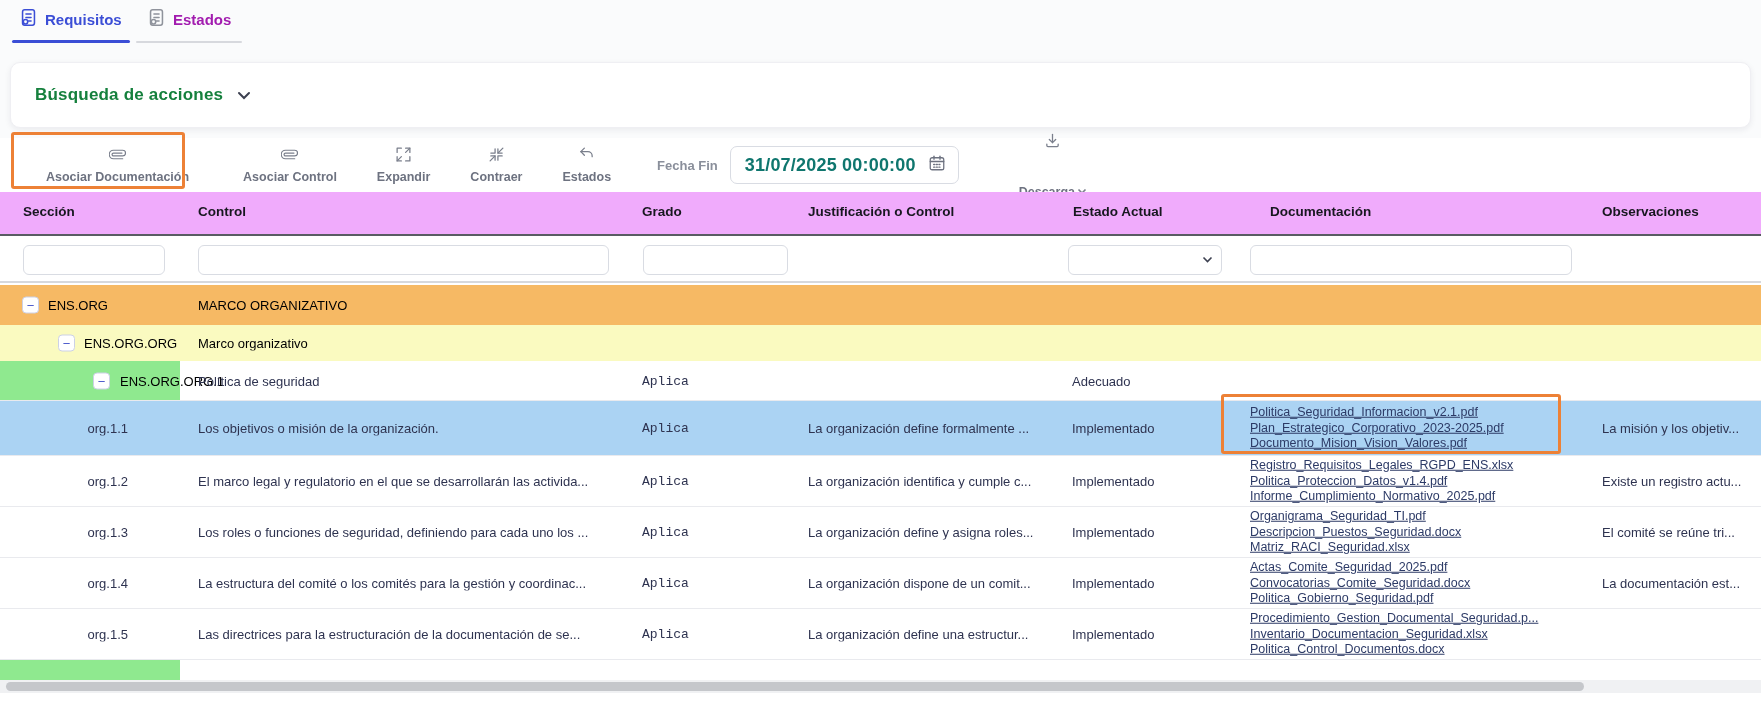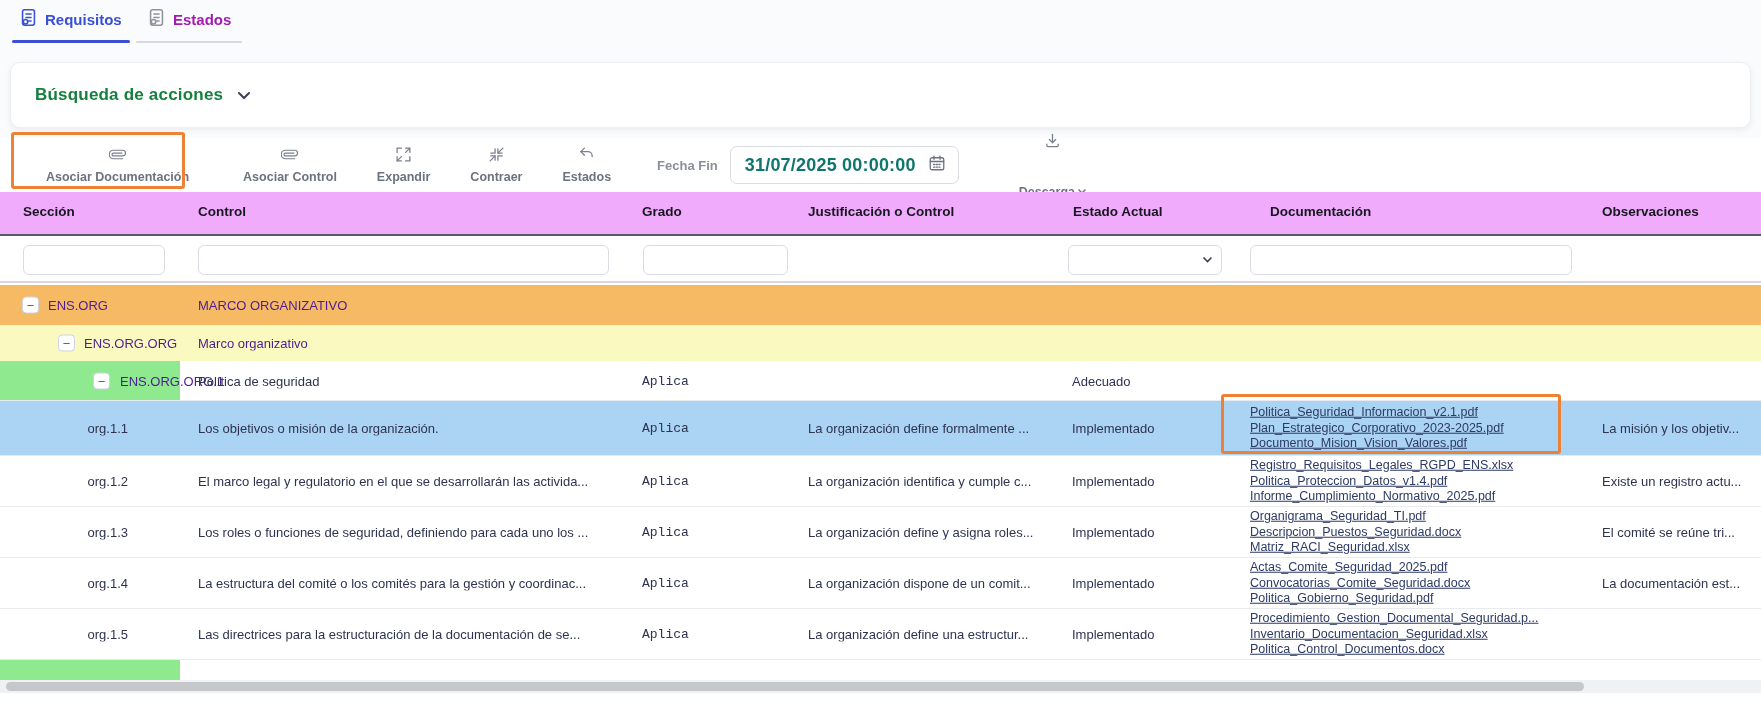--- a/index.html
+++ b/index.html
@@ -73,21 +73,21 @@
   .row-partial{ background:#fff; height:20px; border-bottom:none; }
   .cell { position:absolute; top:50%; transform:translateY(-50%); font-size:13px;
           color:#2e3350; white-space:nowrap; overflow:hidden; }
   .c-code-item { left:0; width:128px; text-align:right; }
   .c-control { left:198px; width:420px; }
   .c-grado { left:642px; width:150px;font-family:Liberation Mono, monospace; }
   .c-just { left:808px; width:250px; }
   .c-estado { left:1072px; width:155px; }
   .c-docs { left:1250px; width:330px; line-height:15.5px; font-size:12.5px; }
   .c-obs { left:1602px; width:158px; }
-  .group-text { font-weight:400; color:#4c1d95; }
+  .group-text { font-weight:400; color:#000000; }
   .minus-btn { position:absolute; top:50%; transform:translateY(-50%); width:17px; height:17px;
                background:#fff; border:1px solid #ccd1e6; border-radius:4px; color:#4353c9;
                font-size:13px; line-height:15px; text-align:center; cursor:pointer; }
   .m-0 { left:22px; } .m-1 { left:58px; } .m-2 { left:93px; }
   .gc-0 { left:48px; } .gc-1 { left:84px; } .gc-2 { left:120px; }
   .green-cell { position:absolute; left:0; top:0; bottom:0; width:180px; background:#8fe98f; }
   .doc-link { display:block; color:#2c3a66; text-decoration:underline; cursor:pointer;
               white-space:nowrap; overflow:hidden; }
 
   

